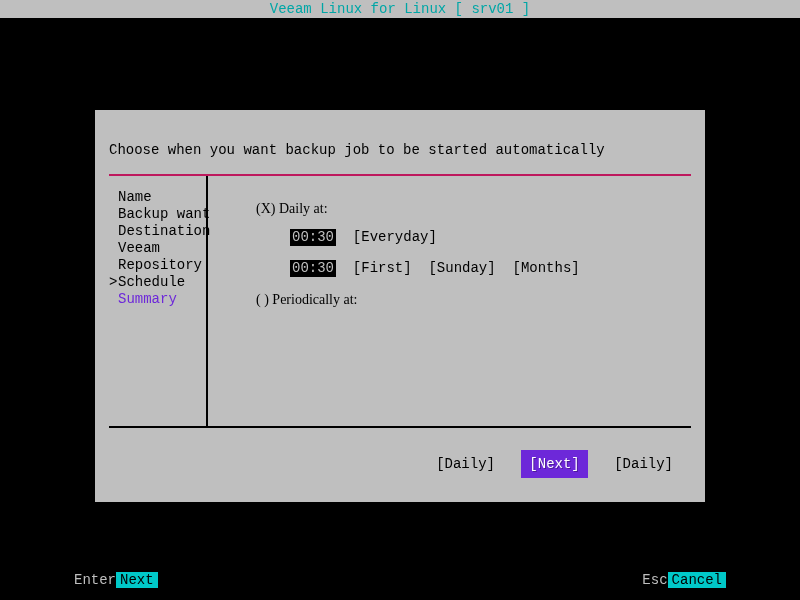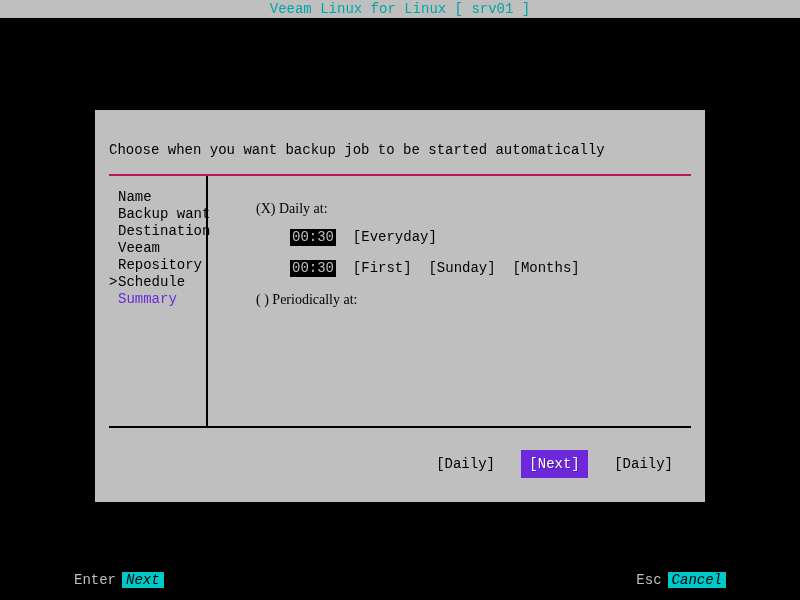--- a/index.html
+++ b/index.html
@@ -91,26 +91,25 @@
       position: absolute;
       left: 0;
       bottom: 12px;
       width: 100%;
       padding: 0 74px;
       display: flex;
       justify-content: space-between;
       color: #bfbfbf;
       font-size: 14px;
     }
-    .bb-item { display: flex; gap: 6px; align-items: baseline; }
+    .bb-item { display: flex; align-items: baseline; }
     .bb-hl {
       background: #00c8c8;
       color: #000;
       padding: 0 4px;
-      font-style: italic;
     }
   </style>
 </head>
 <body>
 
 <div class="title-bar">Veeam Linux for Linux   [ srv01 ]</div>
 
 <div class="dialog">
   <div class="dialog-title">Choose when you want backup job to be started automatically</div>
   <div class="dialog-body">

